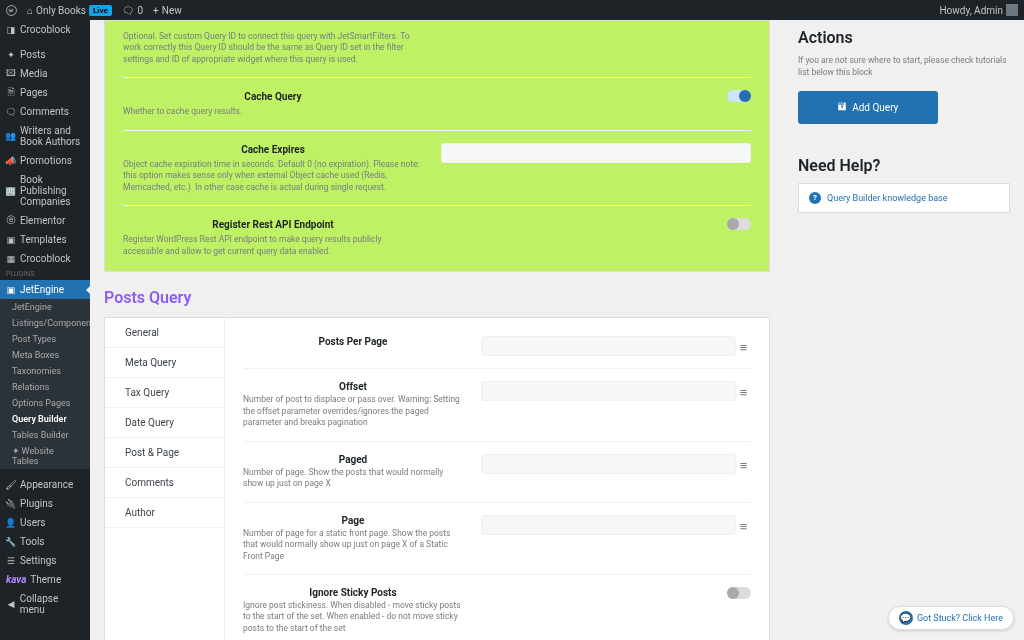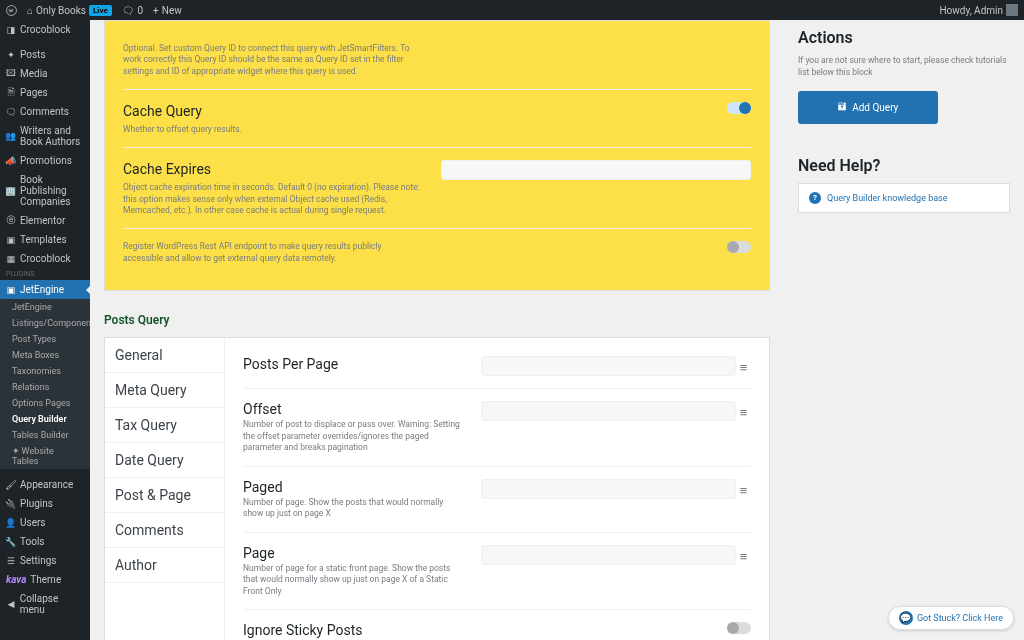--- a/index.html
+++ b/index.html
@@ -15,39 +15,39 @@
 .sidebar-item.active { background: #2271b1; color: #fff; position: relative; }
 .sidebar-item.active::after { content: ""; position: absolute; right: -1px; top: 50%; transform: translateY(-50%); border: 5px solid transparent; border-right-color: #f0f0f1; }
 .sidebar-icon { width: 10px; height: 10px; display: inline-flex; align-items: center; justify-content: center; font-size: 9px; }
 .sidebar-sub { background: #2c3338; }
 .sidebar-sub-item { padding: 3px 8px 3px 12px; font-size: 9px; cursor: pointer; color: #a7aaad; }
 .sidebar-sub-item.active { color: #fff; font-weight: 600; }
 .sidebar-sub-label { font-size: 7px; color: #646970; padding: 2px 6px; text-transform: uppercase; }
 .main { flex: 1; display: flex; background: #f0f0f1; overflow: hidden; }
 .content { flex: 1; padding: 0 14px; overflow-y: auto; }
 .aside { width: 240px; padding: 8px 14px; }
-.card { background: #fde047; border: 1px solid #dcdcde; padding: 14px 18px; color: #50575e; font-size: 9px; line-height: 1.4; }
+.card { background: #bef264; border: 1px solid #dcdcde; padding: 2px 18px; color: #50575e; font-size: 9px; line-height: 1.4; }
 .card-row { display: flex; gap: 18px; padding: 8px 0 12px; }
 .card-row + .card-row { border-top: 1px solid #f0f0f1; padding-top: 12px; }
 .card-left { flex: 0 0 300px; }
-.card-label { color: #1d2327; font-size: 14px; font-weight: 400; margin-bottom: 2px; }
+.card-label { color: #1d2327; font-size: 10px; font-weight: 700; margin-bottom: 2px; text-align: center; }
 .card-desc { color: #787c82; font-size: 8.5px; line-height: 1.35; }
 .card-right { flex: 1; display: flex; align-items: flex-start; justify-content: flex-end; }
 .input-ghost { background: #f6f7f7; border: 1px solid #f0f0f1; height: 20px; width: 100%; border-radius: 3px; }
 .input-wrap { display: flex; align-items: center; gap: 4px; width: 100%; }
 .dyn-icon { width: 12px; height: 12px; color: #787c82; }
 .toggle { width: 24px; height: 12px; border-radius: 8px; position: relative; }
 .toggle.on { background: #cfe5ff; }
 .toggle.on::after { content: ""; position: absolute; width: 12px; height: 12px; border-radius: 50%; background: #2271b1; right: 0; top: 0; }
 .toggle.off { background: #dcdcde; }
 .toggle.off::after { content: ""; position: absolute; width: 12px; height: 12px; border-radius: 50%; background: #a7aaad; left: 0; top: 0; }
-.section-title { font-size: 12px; font-weight: 600; margin: 22px 0 10px; color: #14532d; }
+.section-title { font-size: 16px; font-weight: 600; margin: 16px 0 10px; color: #8b5cf6; }
 .tabs-card { background: #fff; border: 1px solid #dcdcde; display: flex; }
 .tabs-nav { width: 120px; border-right: 1px solid #f0f0f1; background: #fff; }
-.tab-item { padding: 9px 10px; font-size: 14px; border-bottom: 1px solid #f0f0f1; cursor: pointer; color: #3c434a; }
+.tab-item { padding: 9px 20px; font-size: 10px; border-bottom: 1px solid #f0f0f1; cursor: pointer; color: #3c434a; }
 .tab-item.active { color: #2271b1; font-weight: 600; background: #f9f9f9; }
 .tabs-body { flex: 1; padding: 10px 18px; }
 .aside h3 { font-size: 16px; font-weight: 600; margin-bottom: 8px; color: #1d2327; }
 .aside-desc { font-size: 8.5px; color: #787c82; margin-bottom: 12px; line-height: 1.4; }
 .btn-primary { background: #2271b1; color: #fff; border: none; padding: 8px 14px; font-size: 10px; border-radius: 3px; display: flex; align-items: center; gap: 6px; cursor: pointer; width: 140px; justify-content: center; }
 .help-box { background: #fff; border: 1px solid #dcdcde; padding: 8px 10px; font-size: 9px; display: flex; align-items: center; gap: 6px; color: #2271b1; cursor: pointer; }
 .help-icon { width: 12px; height: 12px; border-radius: 50%; background: #2271b1; color: #fff; display: inline-flex; align-items: center; justify-content: center; font-size: 8px; font-weight: bold; }
 .stuck { position: fixed; bottom: 10px; right: 10px; background: #fff; border: 1px solid #dcdcde; border-radius: 14px; padding: 4px 10px; font-size: 9px; color: #2271b1; display: flex; align-items: center; gap: 4px; box-shadow: 0 1px 3px rgba(0,0,0,0.15); cursor: pointer; }
 svg { display: block; }
 </style>
@@ -184,38 +184,39 @@
       <div class="card">
         <div class="card-row">
           <div class="card-left">
             <div class="card-desc">Optional. Set custom Query ID to connect this query with JetSmartFilters. To work correctly this Query ID should be the same as Query ID set in the filter settings and ID of appropriate widget where this query is used.</div>
           </div>
           <div class="card-right"></div>
         </div>
         <div class="card-row">
           <div class="card-left">
             <div class="card-label">Cache Query</div>
-            <div class="card-desc">Whether to offset query results.</div>
+            <div class="card-desc">Whether to cache query results.</div>
           </div>
           <div class="card-right">
               <div class="toggle on"></div>
             </div>
         </div>
         <div class="card-row">
           <div class="card-left">
             <div class="card-label">Cache Expires</div>
             <div class="card-desc">Object cache expiration time in seconds. Default 0 (no expiration). Please note: this option makes sense only when external Object cache used (Redis, Memcached, etc.). In other case cache is actual during single request.</div>
           </div>
           <div class="card-right">
               <div class="input-ghost"></div>
             </div>
         </div>
         <div class="card-row">
           <div class="card-left">
-            <div class="card-desc">Register WordPress Rest API endpoint to make query results publicly accessible and allow to get external query data remotely.</div>
+            <div class="card-label">Register Rest API Endpoint</div>
+            <div class="card-desc">Register WordPress Rest API endpoint to make query results publicly accessible and allow to get current query data enabled.</div>
           </div>
           <div class="card-right">
               <div class="toggle off"></div>
             </div>
         </div>
       </div>
 
       <div class="section-title">Posts Query</div>
 
       <div class="tabs-card">
@@ -260,21 +261,21 @@
             <div class="card-right">
                 <div class="input-wrap">
                   <div class="input-ghost"></div>
                   <span class="dyn-icon">≡</span>
                 </div>
               </div>
           </div>
           <div class="card-row">
             <div class="card-left" style="flex:0 0 220px">
               <div class="card-label">Page</div>
-              <div class="card-desc">Number of page for a static front page. Show the posts that would normally show up just on page X of a Static Front Only</div>
+              <div class="card-desc">Number of page for a static front page. Show the posts that would normally show up just on page X of a Static Front Page</div>
             </div>
             <div class="card-right">
                 <div class="input-wrap">
                   <div class="input-ghost"></div>
                   <span class="dyn-icon">≡</span>
                 </div>
               </div>
           </div>
           <div class="card-row">
             <div class="card-left" style="flex:0 0 220px">

